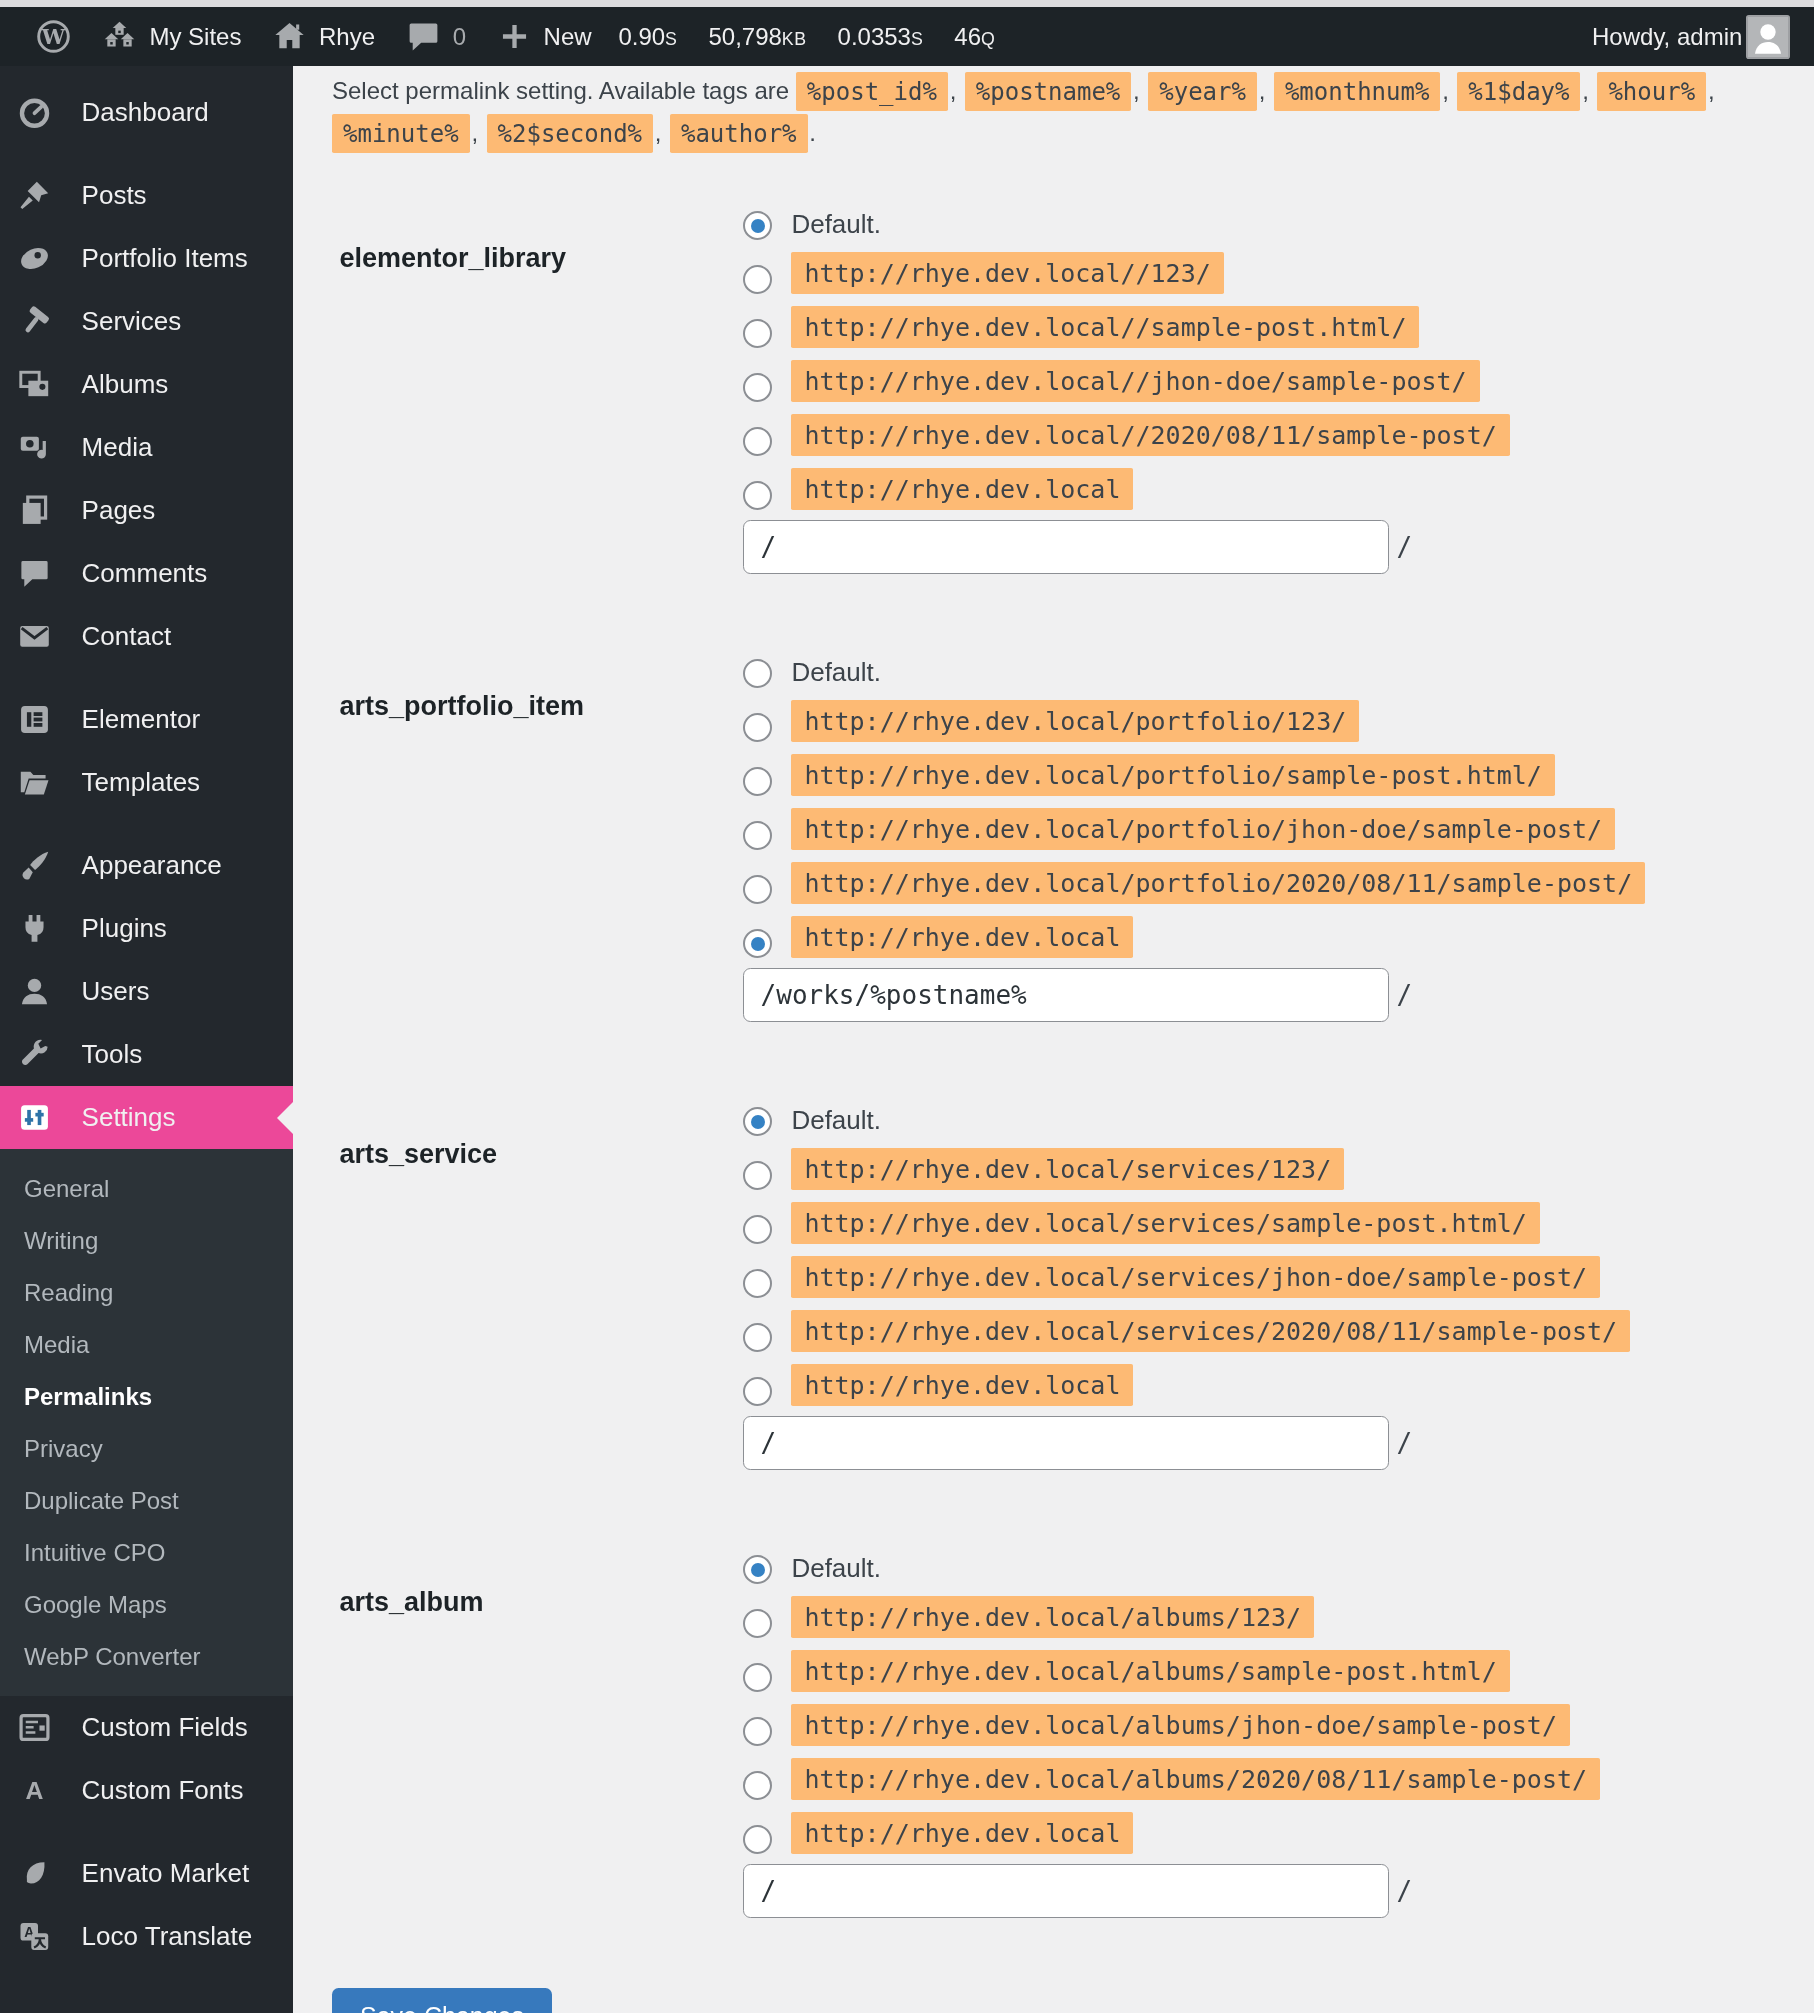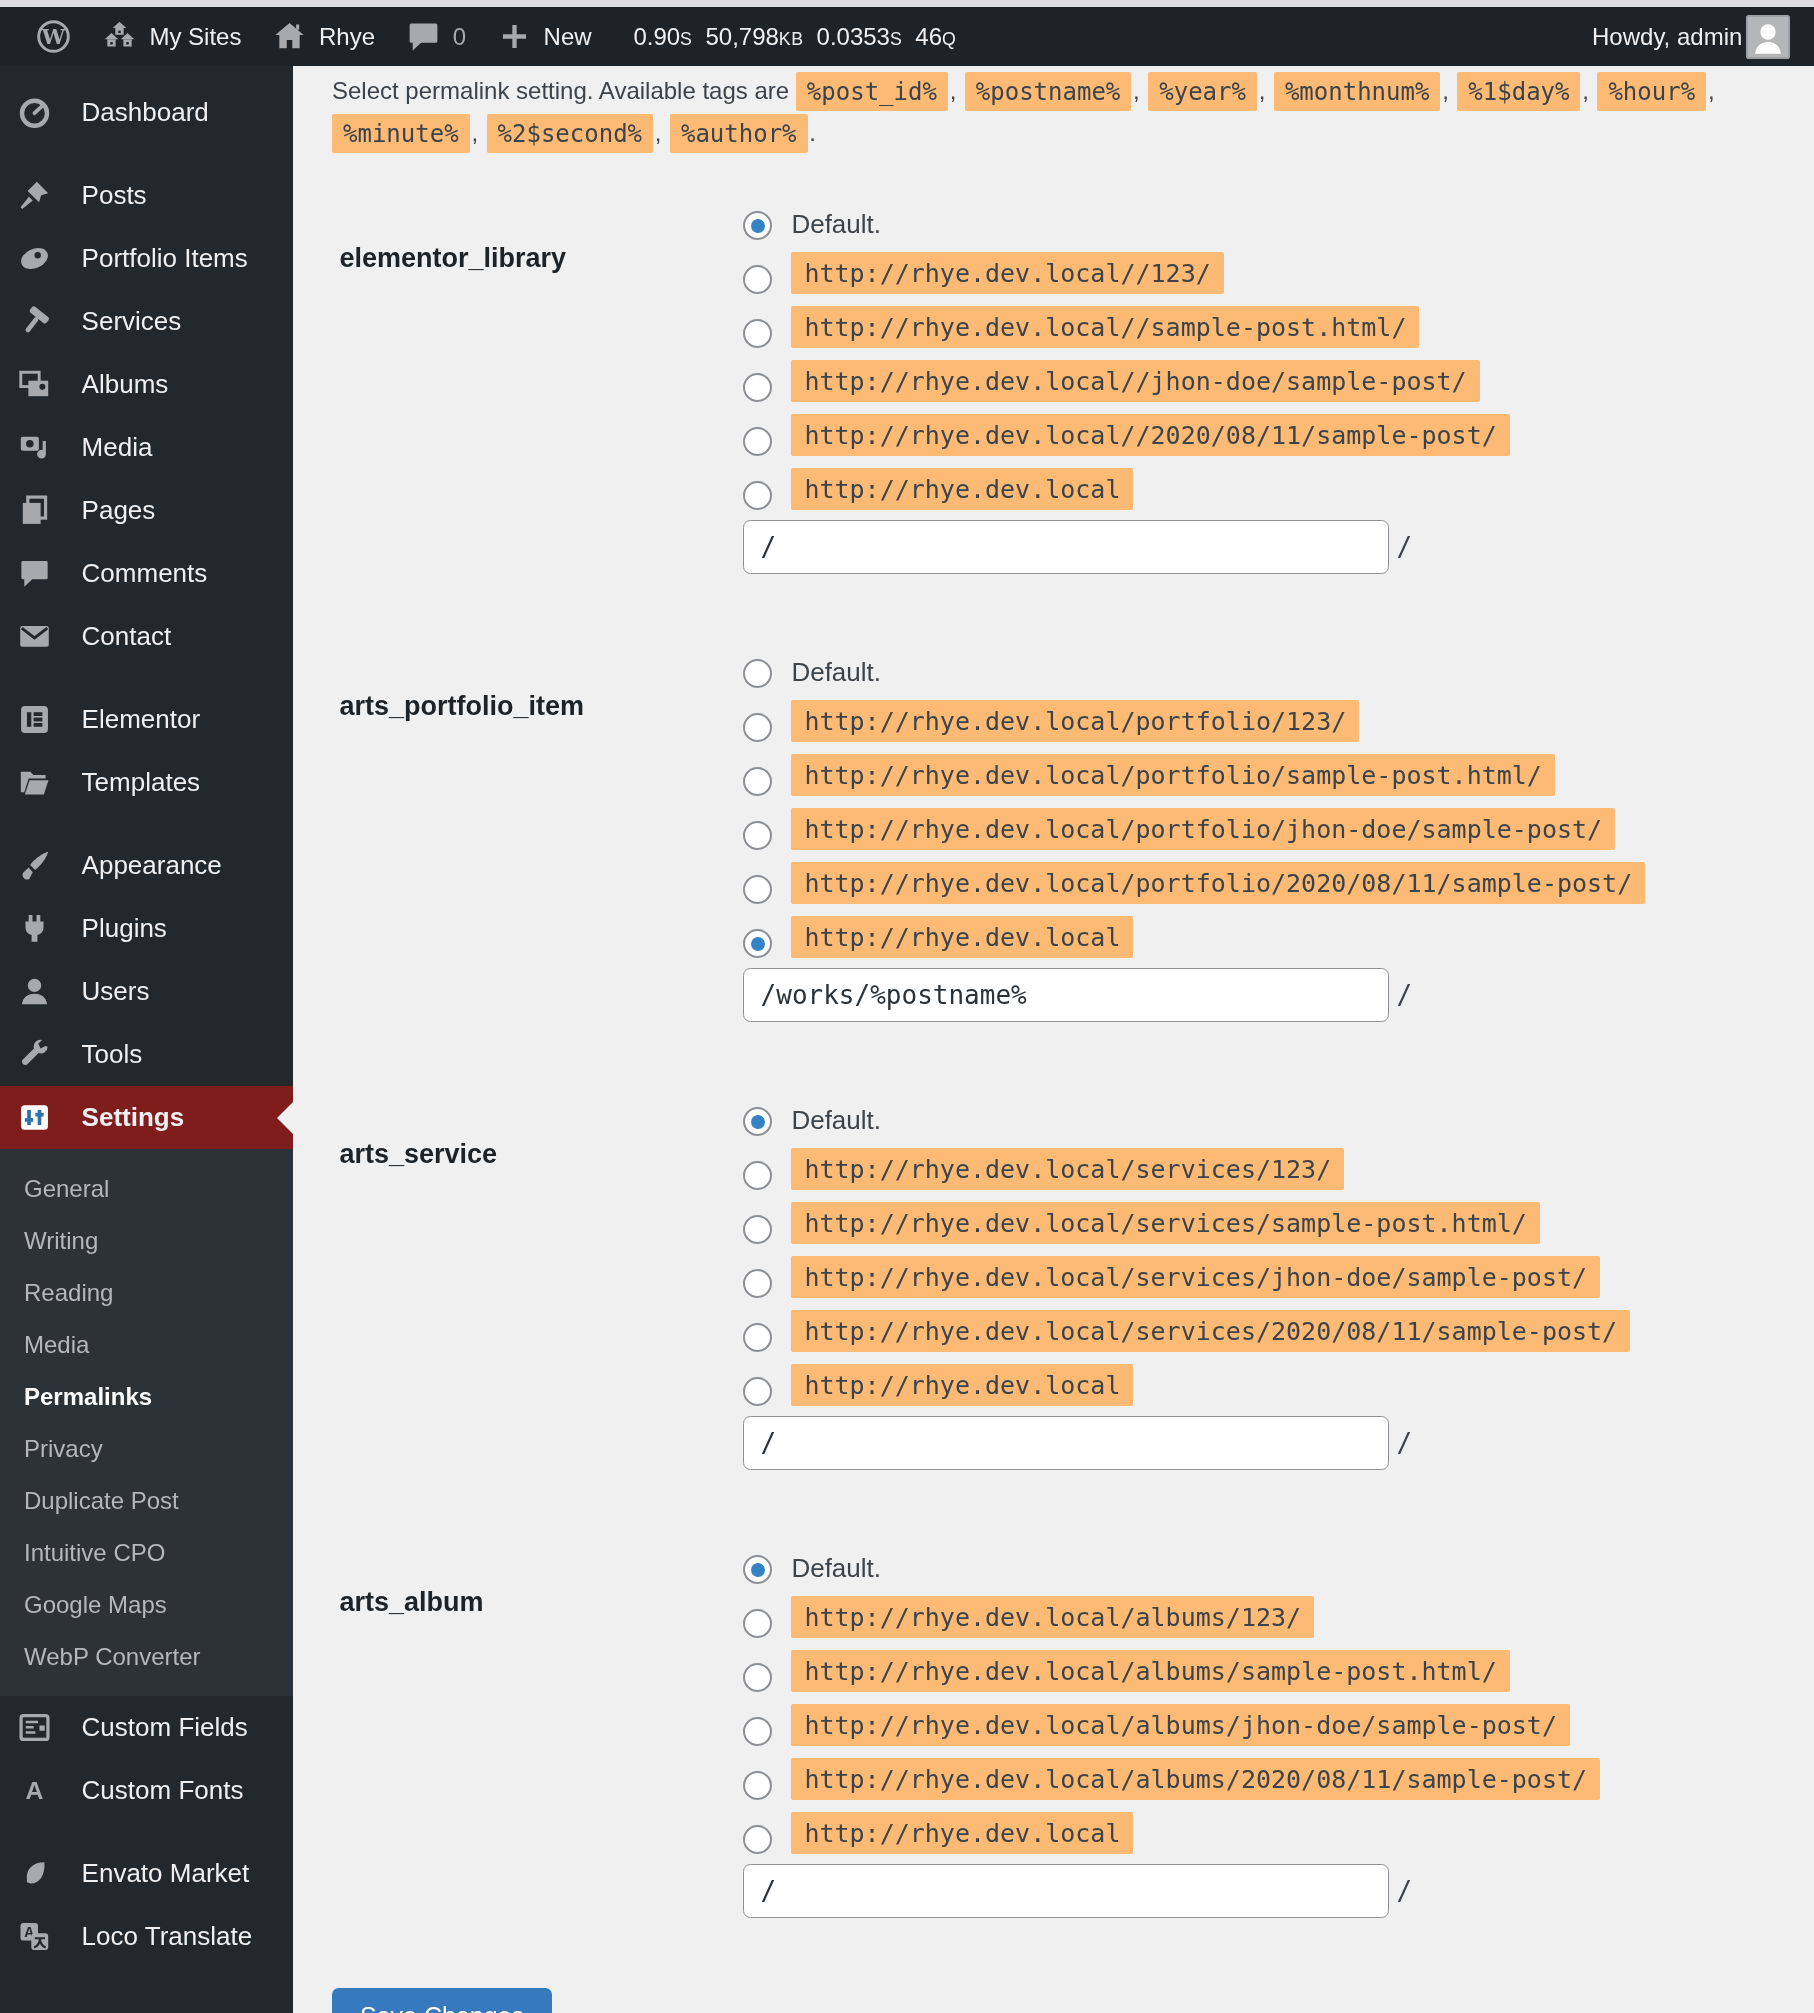--- a/index.html
+++ b/index.html
@@ -13,39 +13,39 @@
 
   
   .admin-bar {
     height:59px; background:#1d2327; display:flex; align-items:center;
     color:#f0f0f1; font-size:24px; padding:0 20px;
   }
   .ab-item { display:flex; align-items:center; gap:11px; padding:0 14.8px; height:100%; cursor:pointer; }
   .ab-icon { width:37px; height:37px; color:#a7aaad; flex:none; }
   .ab-icon svg { width:100%; height:100%; display:block; }
   .ab-count { color:#a7aaad; }
-  .ab-stats { display:flex; gap:13px; margin-left:27px; font-size:24px; }
+  .ab-stats { display:flex; gap:31px; margin-left:12px; font-size:24px; }
   .ab-stat .unit { font-size:0.74em; text-transform:uppercase; letter-spacing:0.5px; }
   .ab-right { margin-left:auto; display:flex; align-items:center; gap:4px; padding-right:3.7px; }
   .avatar { width:44px; height:44px; background:#b9bbbd; border:2.8px solid #9ea0a3; border-radius:2.8px; overflow:hidden; }
   .avatar svg { width:100%; height:100%; display:block; }
 
   
   .page { display:flex; width:100%; min-height:1947px; }
 
   
   .sidebar { width:293px; flex:none; background:#23282d; padding-top:14.8px; color:#f0f0f1; }
   .menu-item {
     height:63px; display:flex; align-items:center; padding-left:16.6px; gap:30px;
     font-size:26px; cursor:pointer; position:relative;
   }
   .menu-item .mi-icon { width:35px; height:35px; color:#a7aaad; flex:none; }
   .menu-item .mi-icon svg { width:100%; height:100%; display:block; }
   .menu-sep { height:20px; }
-  .menu-item.active { background:#7f1d1d;font-weight:bold; }
+  .menu-item.active { background:#ec4899; }
   .menu-item.active .mi-icon { color:#ffffff; }
   .menu-item.active::after {
     content:""; position:absolute; right:0; top:50%; transform:translateY(-50%);
     width:0; height:0;
     border-top:16.6px solid transparent; border-bottom:16.6px solid transparent;
     border-right:16.6px solid #f0f0f1;
   }
   .submenu { background:#2c3338; padding:14px 0 13px 0; }
   .submenu-item {
     height:52px; line-height:52px; padding-left:24px; font-size:24px;

